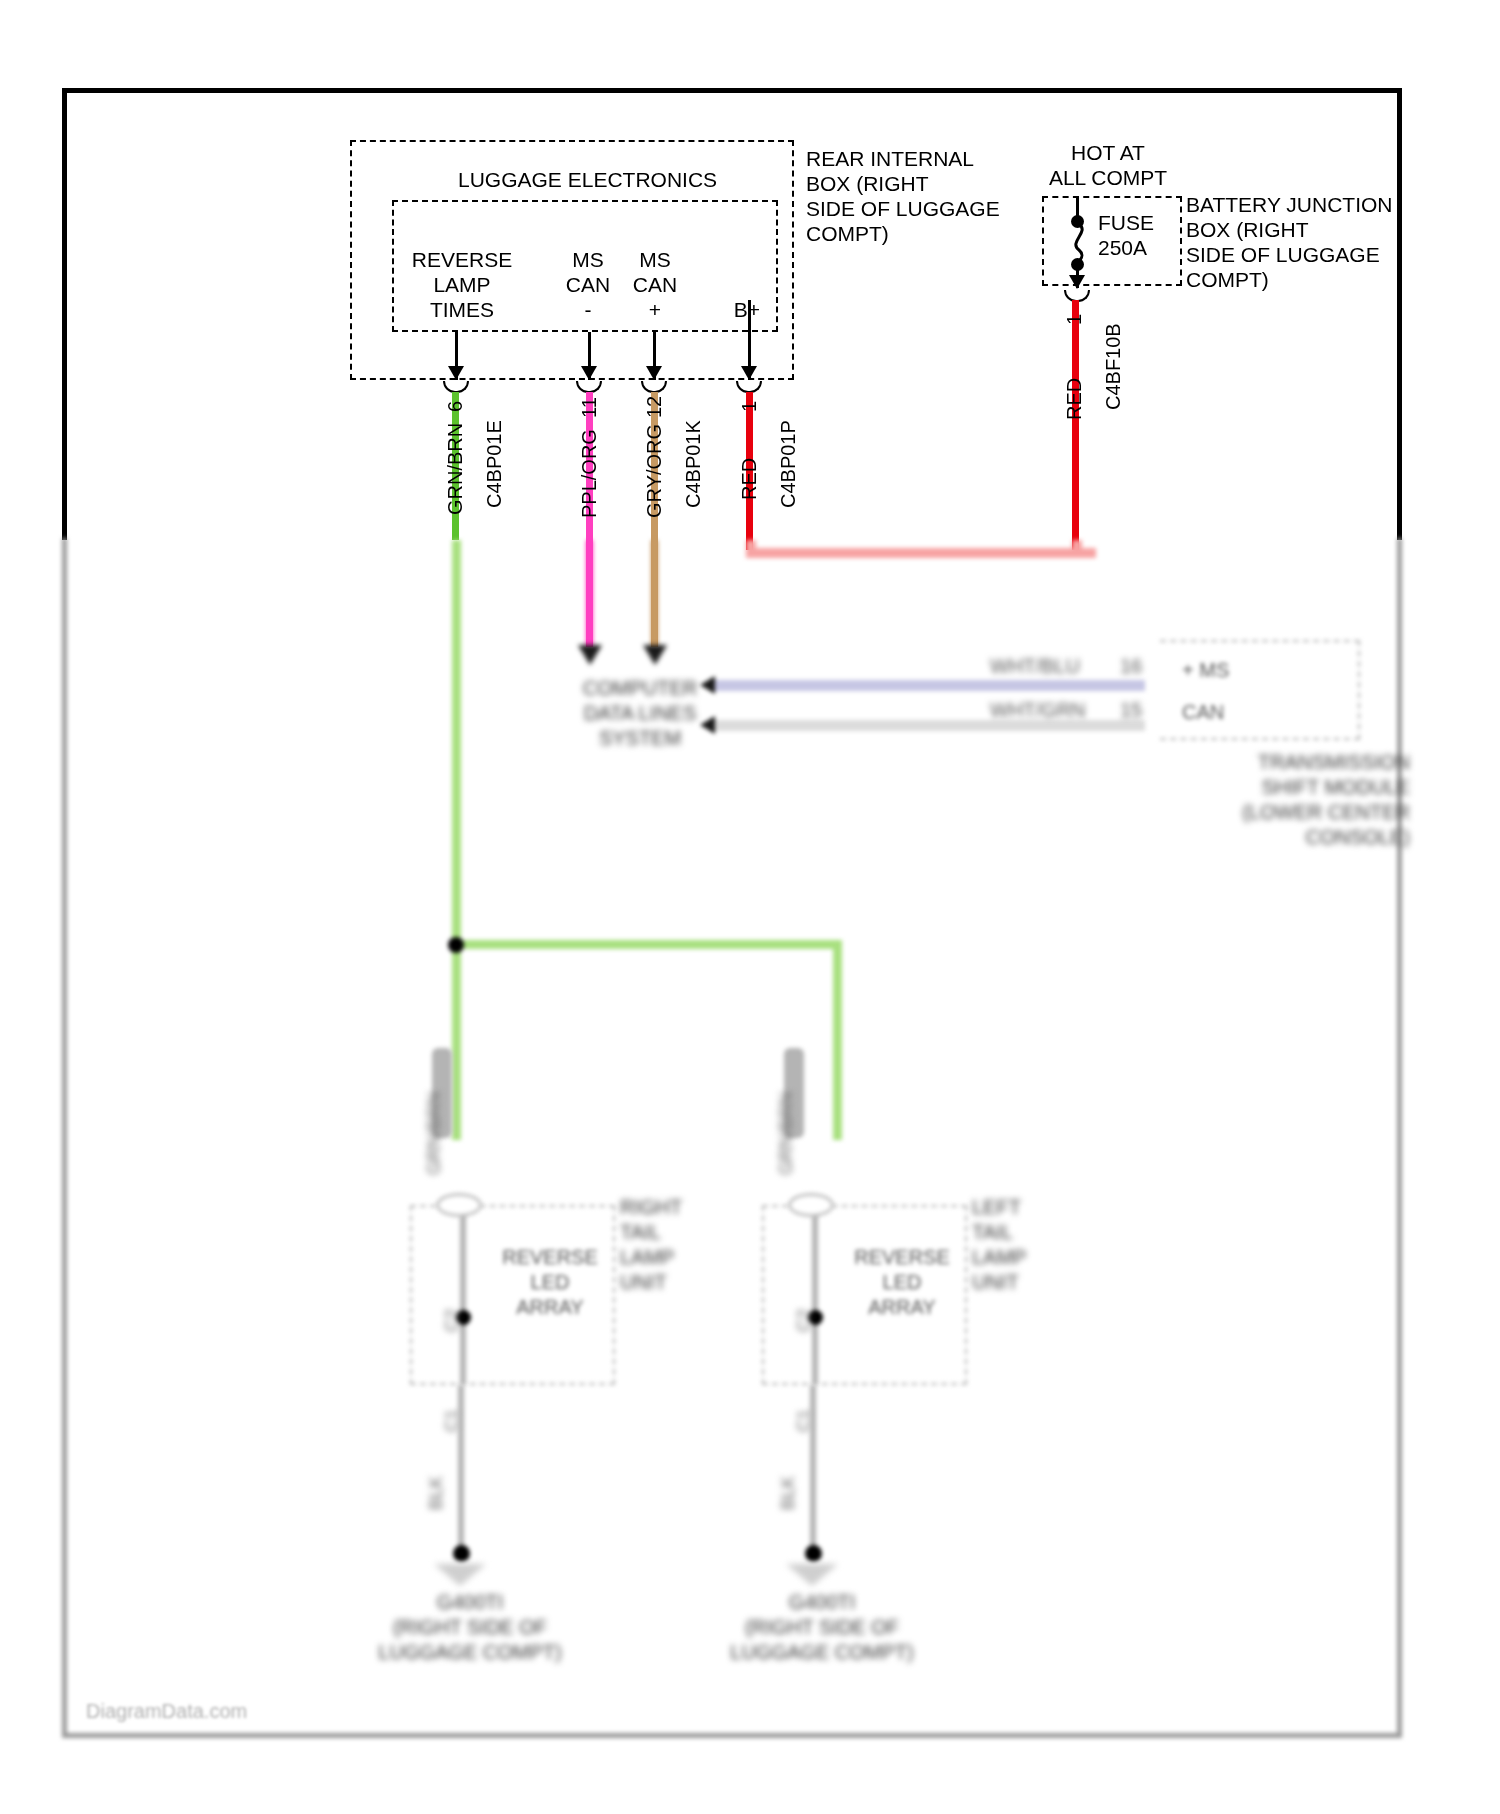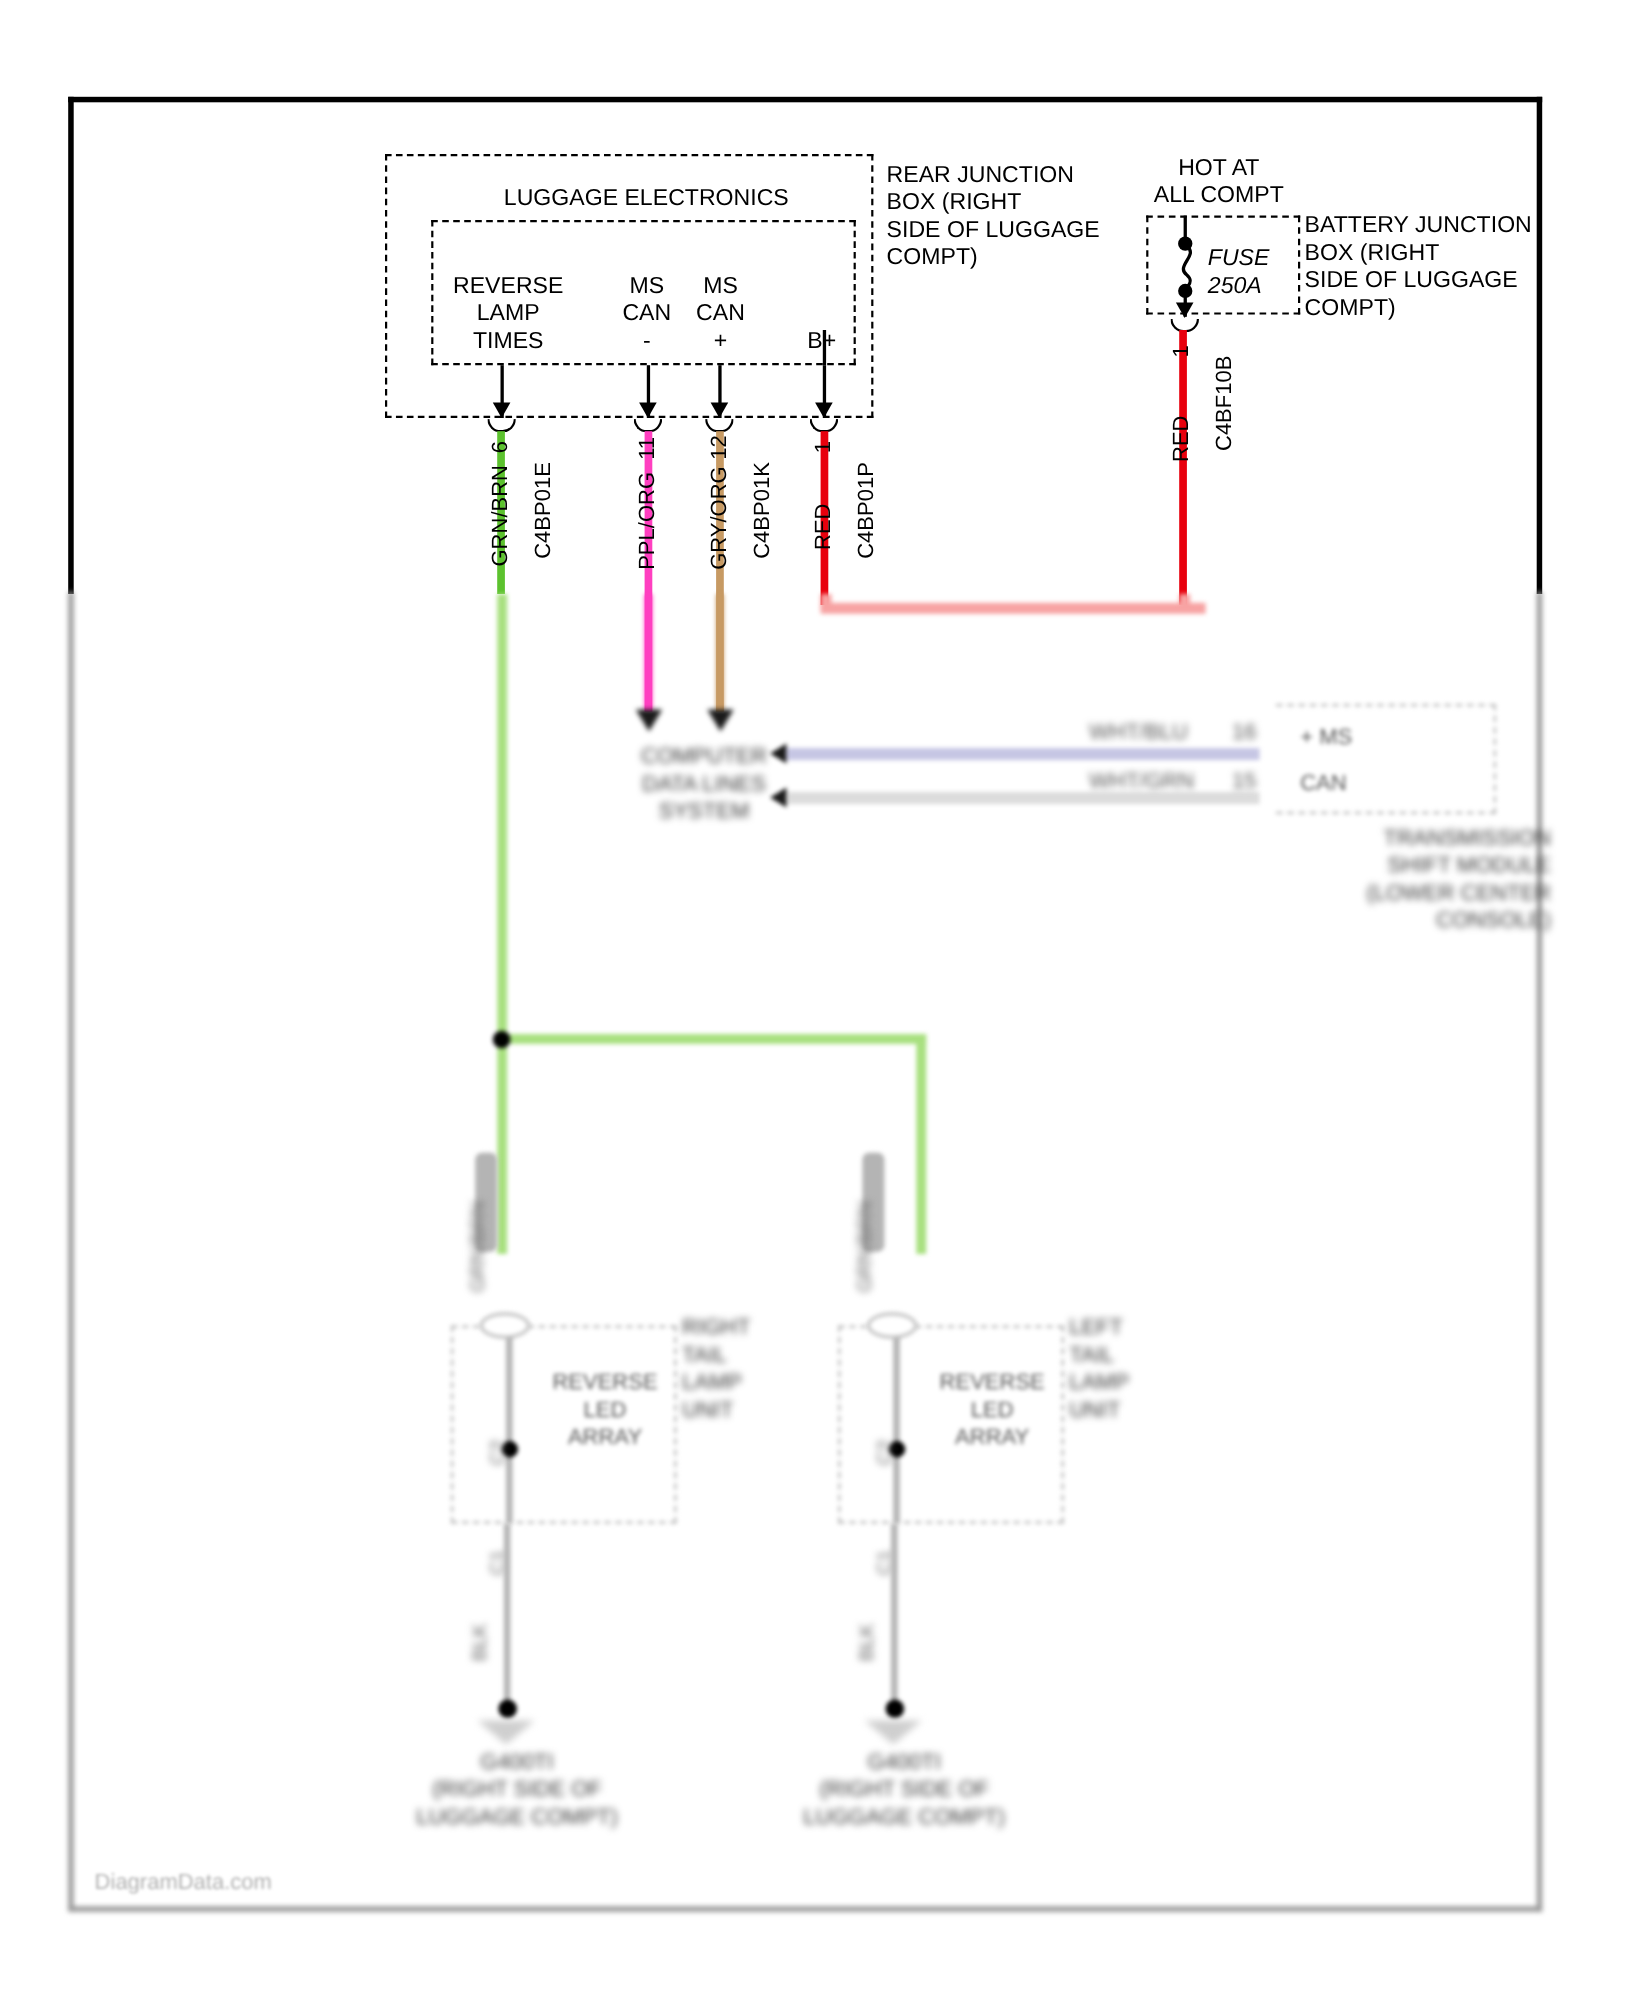--- a/index.html
+++ b/index.html
@@ -168,21 +168,21 @@
 </head>
 <body>
 
 <div id="page">
 
   <div class="frame-sharp"></div>
   <div class="frame-blur"></div>
 
   <div class="dbox" style="left:350px; top:140px; width:444px; height:240px;"></div>
 
-  <div class="txt" style="left:806px; top:146px; width:300px;">REAR JUNCTION
+  <div class="txt" style="left:806px; top:146px; width:300px;">REAR INTERNAL
 BOX (RIGHT
 SIDE OF LUGGAGE
 COMPT)</div>
 
   <div class="txt" style="left:458px; top:167px;">LUGGAGE ELECTRONICS</div>
 
   <div class="dbox" style="left:392px; top:200px; width:386px; height:132px;"></div>
 
   <div class="txt" style="left:408px; top:247px; text-align:center; width:108px;">REVERSE
 LAMP
@@ -222,21 +222,21 @@
   <div class="wire w-blk" style="left:1076px; top:196px; width:3px; height:22px;"></div>
   <div class="dot" style="left:1071px; top:215px;"></div>
   <svg class="fuse-s" style="left:1064px; top:222px;" width="30" height="42" viewBox="0 0 30 42">
     <path d="M15 2 C 26 10, 4 20, 15 28 C 22 34, 15 38, 15 40" fill="none" stroke="#000" stroke-width="3"></path>
   </svg>
   <div class="dot" style="left:1071px; top:258px;"></div>
   <div class="wire w-blk" style="left:1076px; top:264px; width:3px; height:24px;"></div>
   <div class="arrow-dn" style="left:1069px; top:275px;"></div>
   <div class="cup" style="left:1064px; top:290px;"></div>
 
-  <div class="txt" style="left:1098px; top:222px;font-style:italic;">FUSE
+  <div class="txt" style="left:1098px; top:210px;">FUSE
 250A</div>
 
   <div class="txt" style="left:1186px; top:192px; width:300px;">BATTERY JUNCTION
 BOX (RIGHT
 SIDE OF LUGGAGE
 COMPT)</div>
 
   <div class="wire w-green" style="left:452px; top:392px; width:7px; height:148px;"></div>
   <div class="vtxt" style="left:444px; top:412px;">6</div>
   <div class="vtxt" style="left:444px; top:515px;">GRN/BRN</div>

